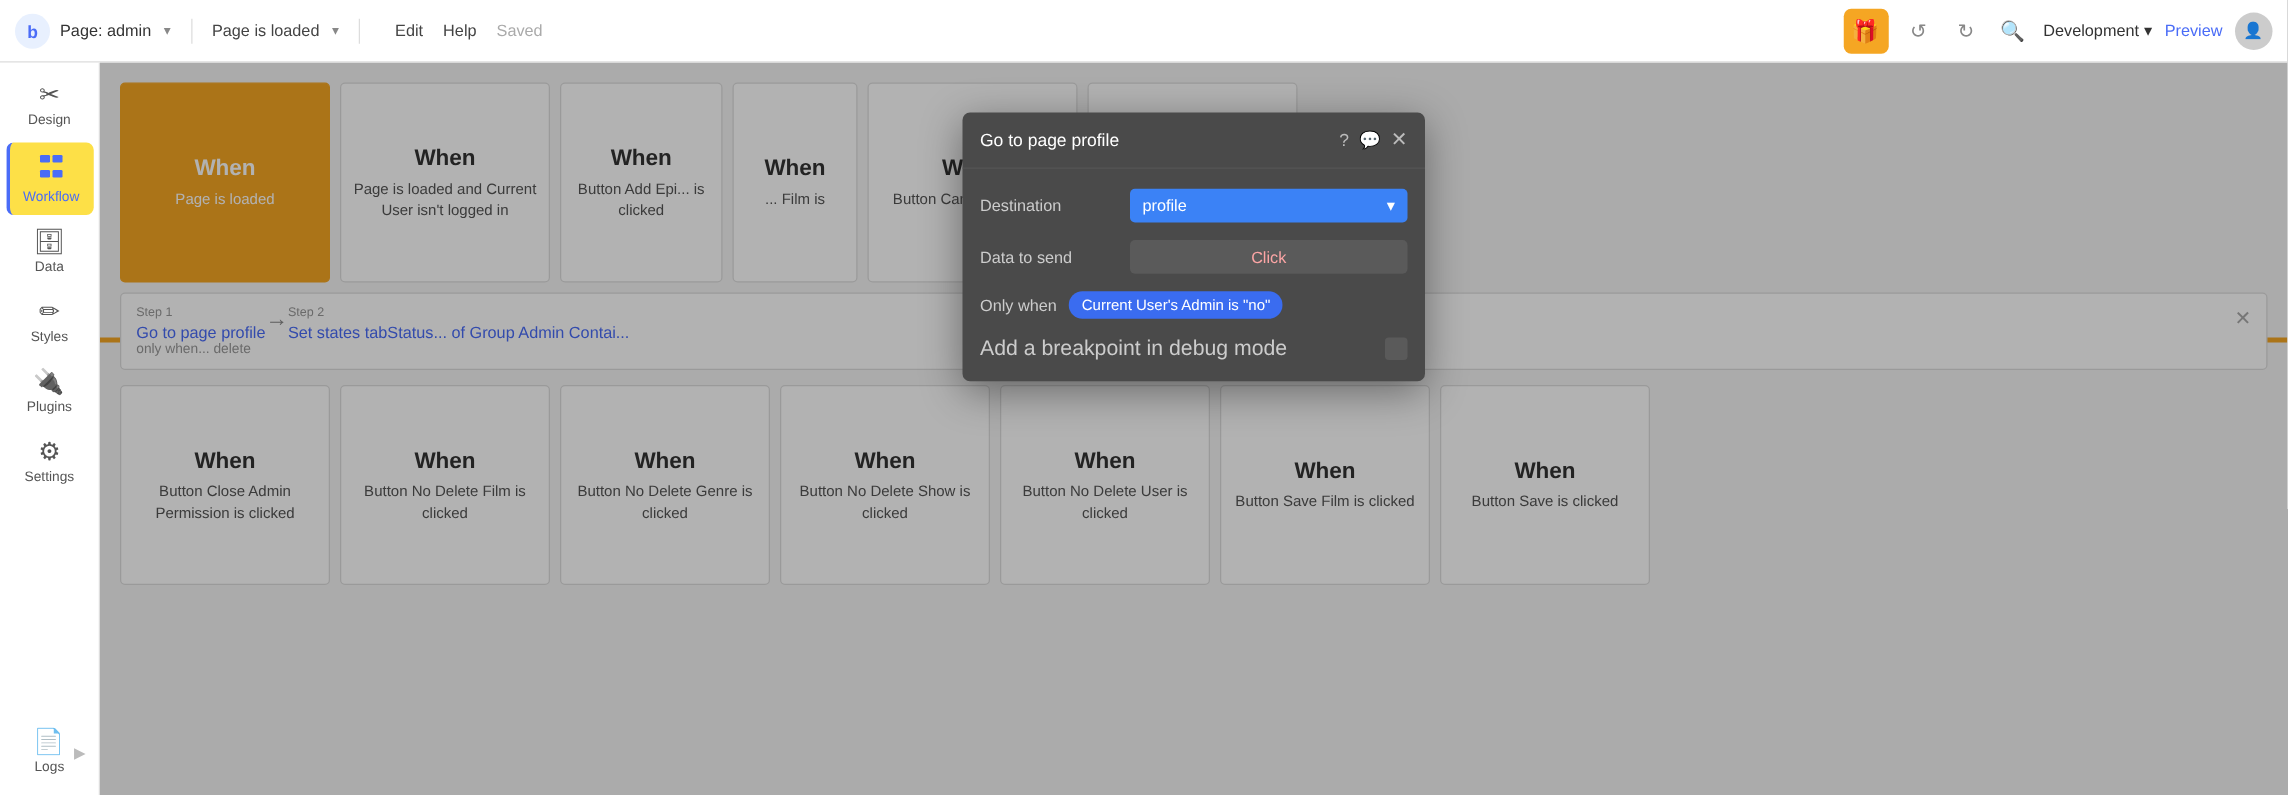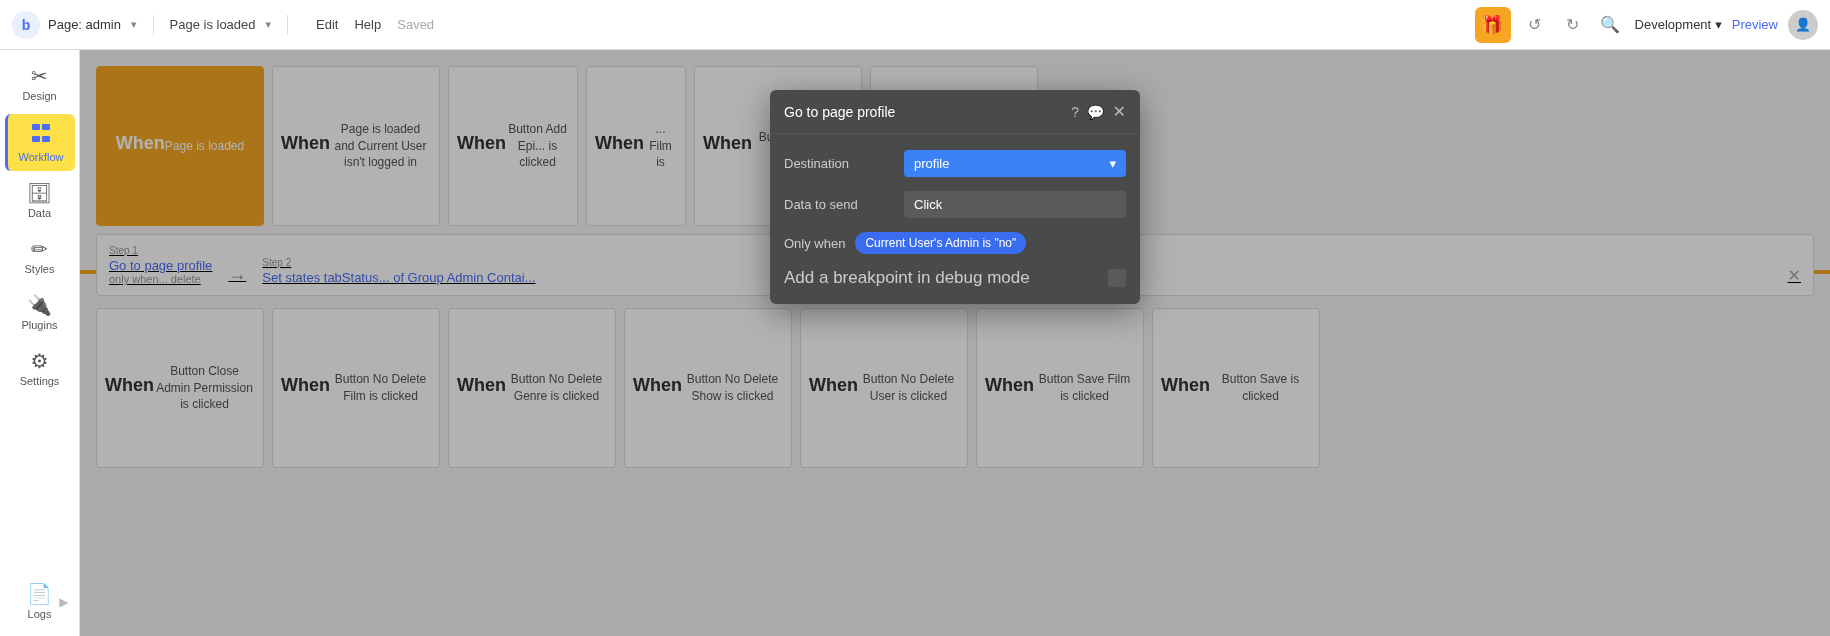--- a/index.html
+++ b/index.html
@@ -147,21 +147,21 @@
     }
 
     .workflow-card {
       min-width: 168px;
       max-width: 168px;
       min-height: 160px;
       background: #fff;
       border: 1px solid #ddd;
       border-radius: 4px;
       display: flex;
-      flex-direction: row;
+      flex-direction: column;
       align-items: center;
       justify-content: center;
       cursor: pointer;
       text-align: center;
       padding: 12px 8px;
     }
     .workflow-card.active-card {
       background: #f5a623;
       border-color: #f5a623;
     }
@@ -180,25 +180,24 @@
     }
 
     
     .step-area {
       margin: 0 16px;
       padding: 10px 12px;
       background: #fff;
       border: 1px solid #ddd;
       border-radius: 4px;
       display: flex;
-      align-items: flex-end;
-      gap: 16px;
+      align-items: flex-start;
+      gap: 0;
       position: relative;
       z-index: 3;
-      text-decoration: underline;
     }
     .step-box {
       display: flex;
       flex-direction: column;
     }
     .step-num {
       font-size: 10px;
       color: #999;
       margin-bottom: 2px;
     }
@@ -299,23 +298,24 @@
       display: flex;
       align-items: center;
       justify-content: space-between;
       cursor: pointer;
     }
     .modal-input {
       flex: 1;
       background: #5a5a5a;
       border: none;
       border-radius: 4px;
-      color: #ffffff;
+      color: #fca5a5;
       padding: 6px 10px;
       font-size: 13px;
+      text-align: center;
     }
     .modal-checkbox-row {
       display: flex;
       align-items: center;
       justify-content: space-between;
     }
     .modal-checkbox-label {
       font-size: 13px;
       color: #ccc;
     }

